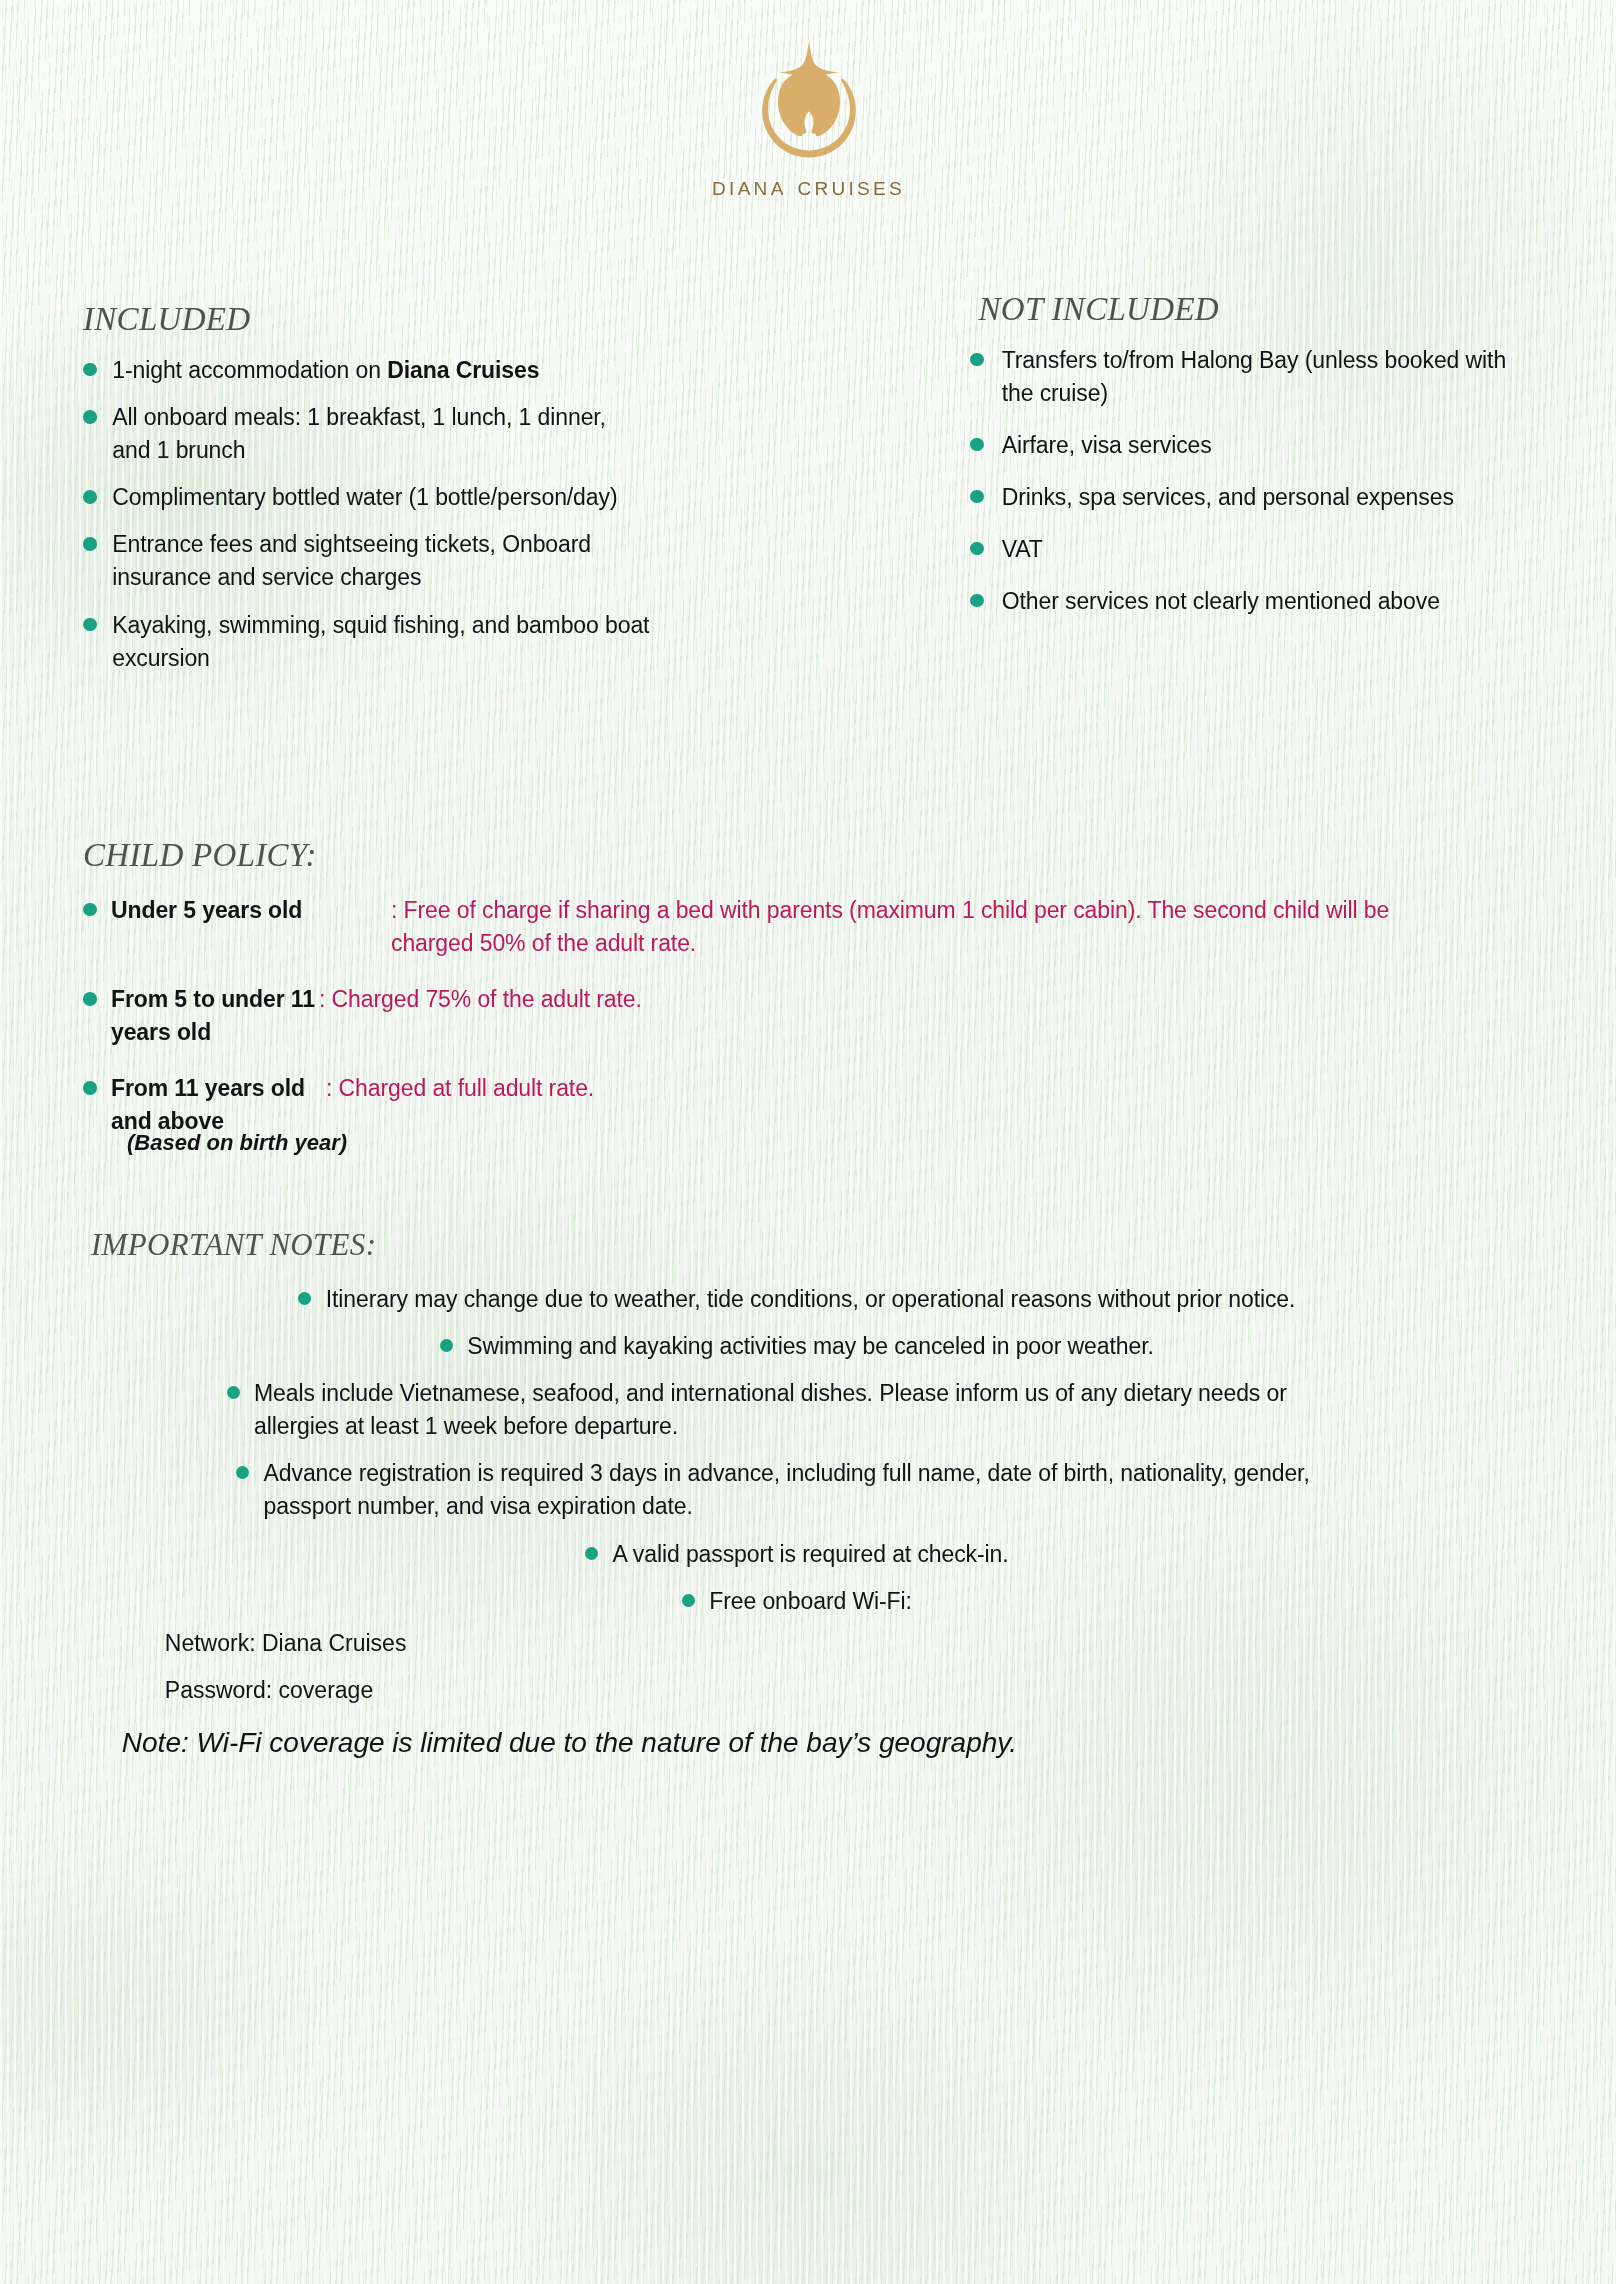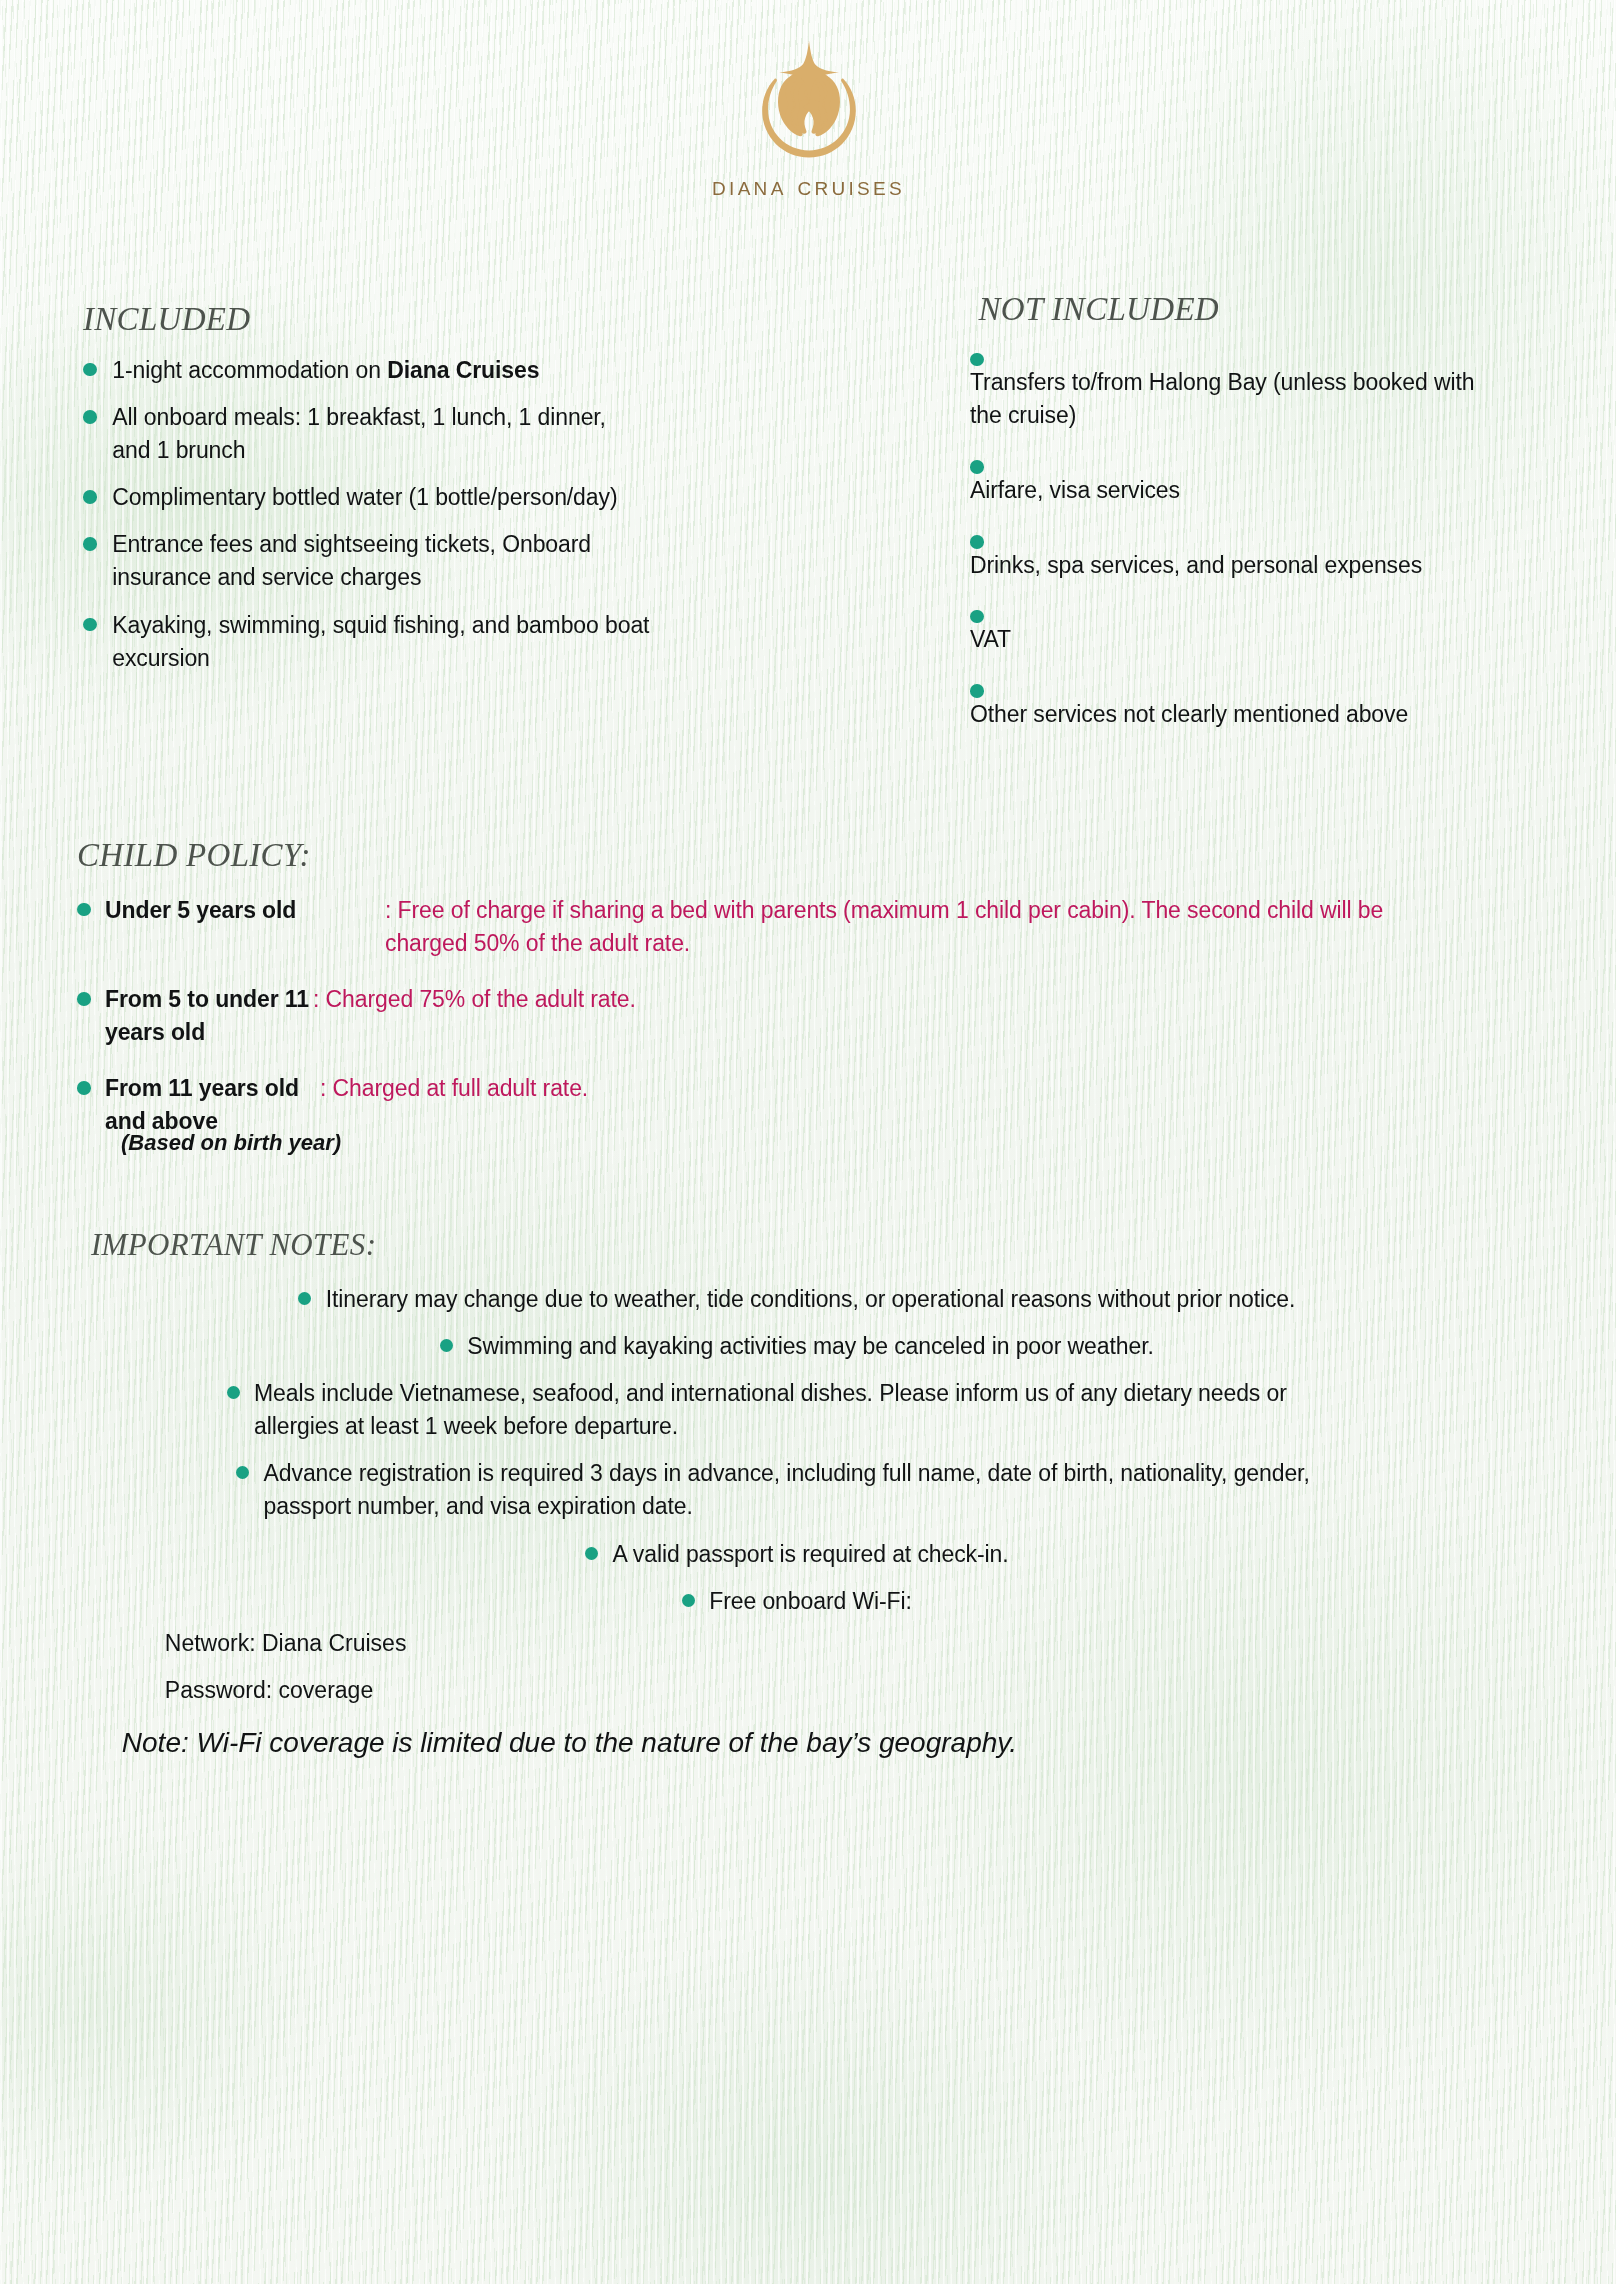--- a/index.html
+++ b/index.html
@@ -96,25 +96,25 @@
   .col-included{position:absolute; left:83px; top:301px; width:768px;}
   .col-not-included{position:absolute; left:970px; top:291px; width:619px;}
   .col-included .sec-head{margin-left:0;}
   .col-not-included .sec-head{margin-left:8.5px;}
 
   .list-inc{margin-top:15.6px;}
   .list-inc .bullet-row{margin-bottom:14.3px;}
   .list-inc .dot{margin-right:15.6px;}
 
   .list-ninc{margin-top:15.6px;}
-  .list-ninc .bullet-row{margin-bottom:19px;flex-direction:column;}
+  .list-ninc .bullet-row{margin-bottom:19px;}
   .list-ninc .dot{margin-right:18px;}
 
   
-  .child-policy{position:absolute; left:77px; top:837px; width:1432px;}
+  .child-policy{position:absolute; left:83px; top:837px; width:1432px;}
   .cp-list{margin-top:19.5px;}
   .cp-row{display:flex; align-items:flex-start; margin-bottom:23.4px;}
   .cp-row .dot{margin-right:14.3px;}
   .cp-label{
     width:280px; flex:0 0 280px;
     font-weight:bold;
     color:#111314;
     font-size:23px;
     line-height:33px;
     letter-spacing:-0.1px;

